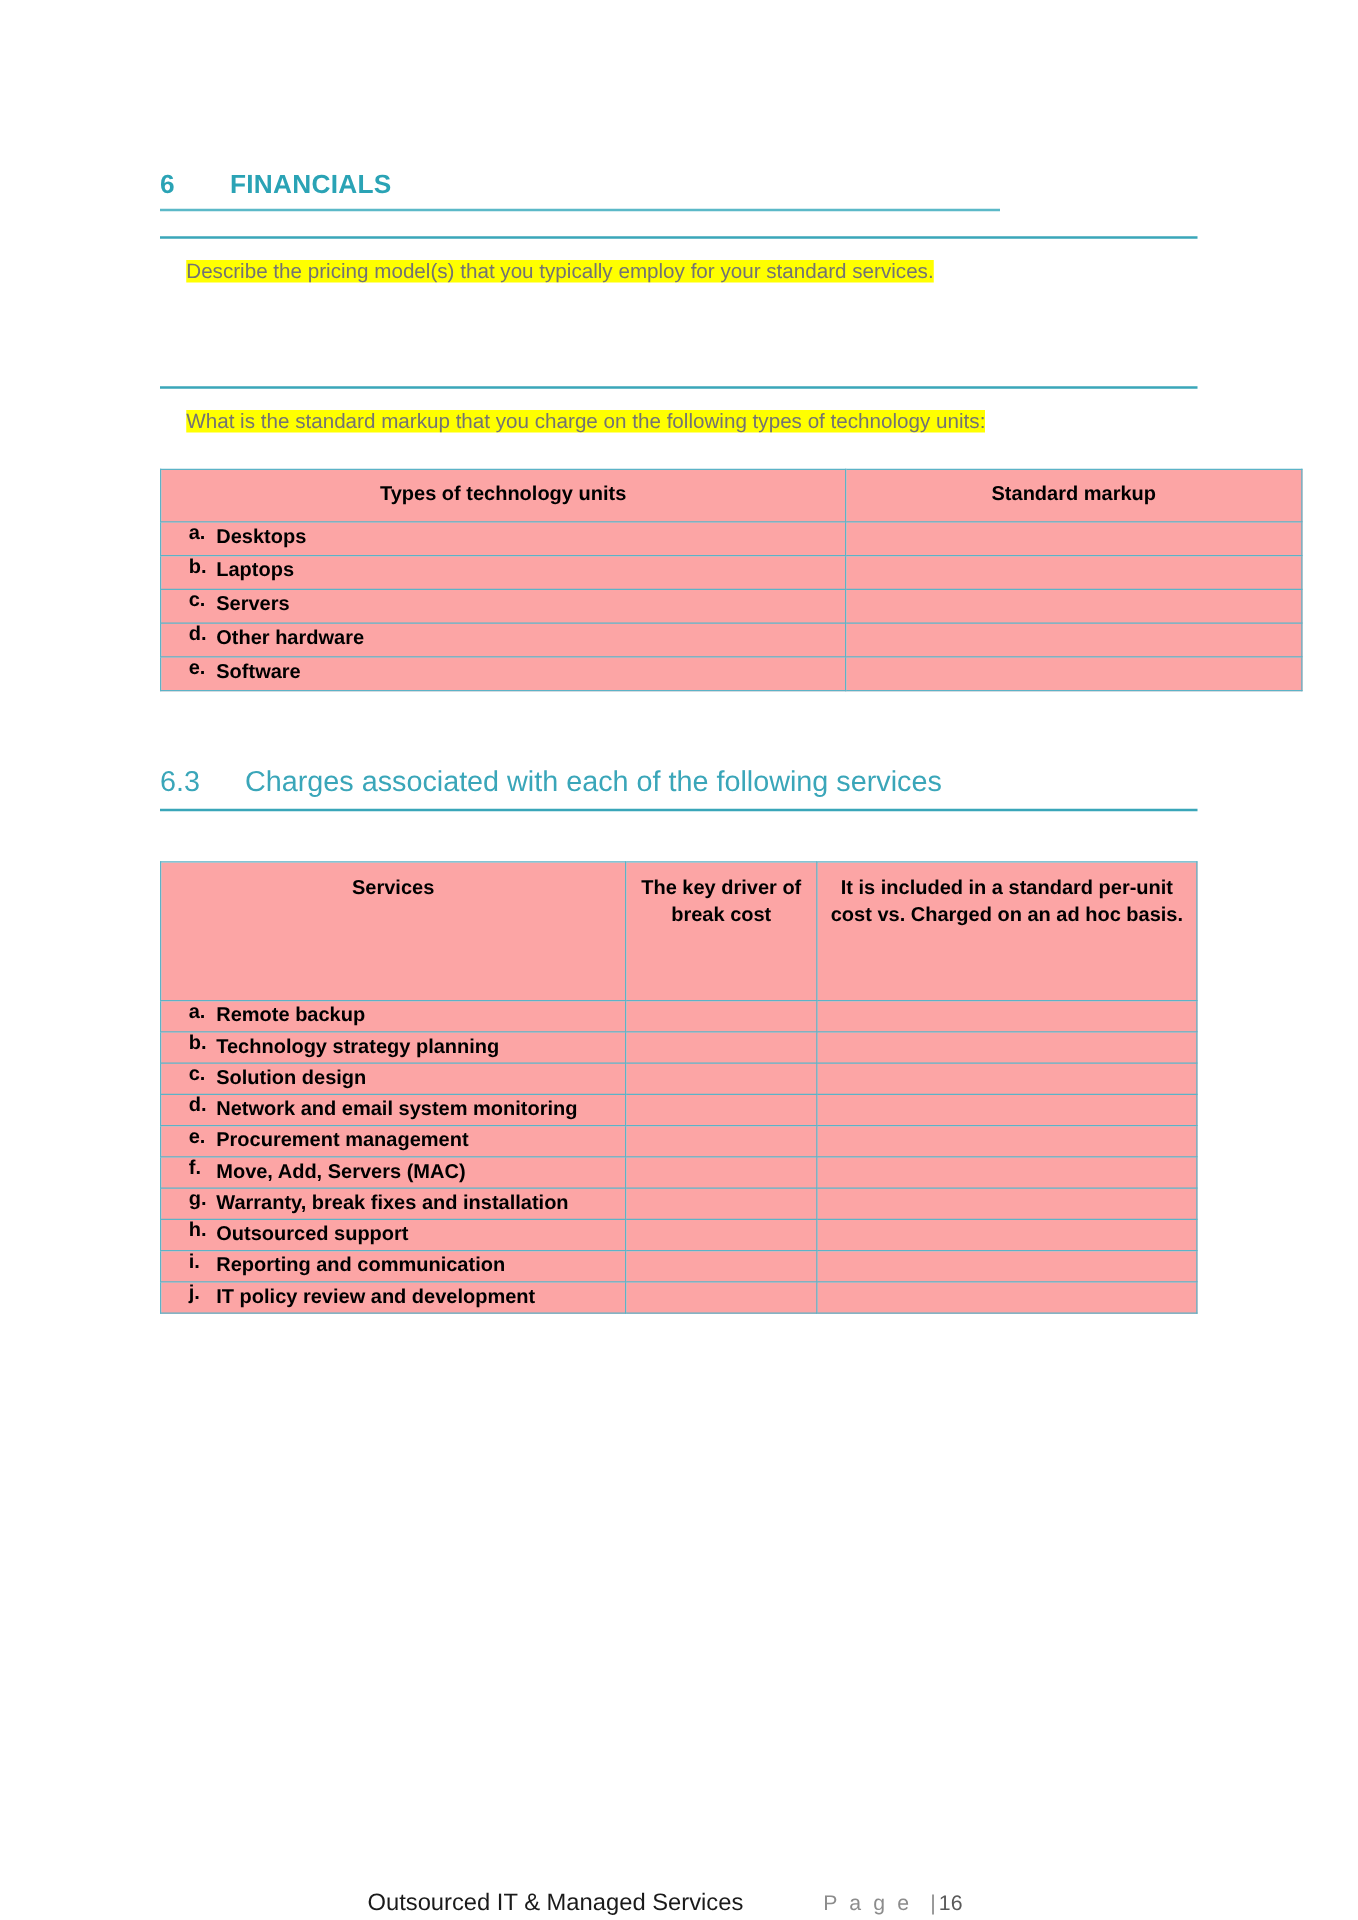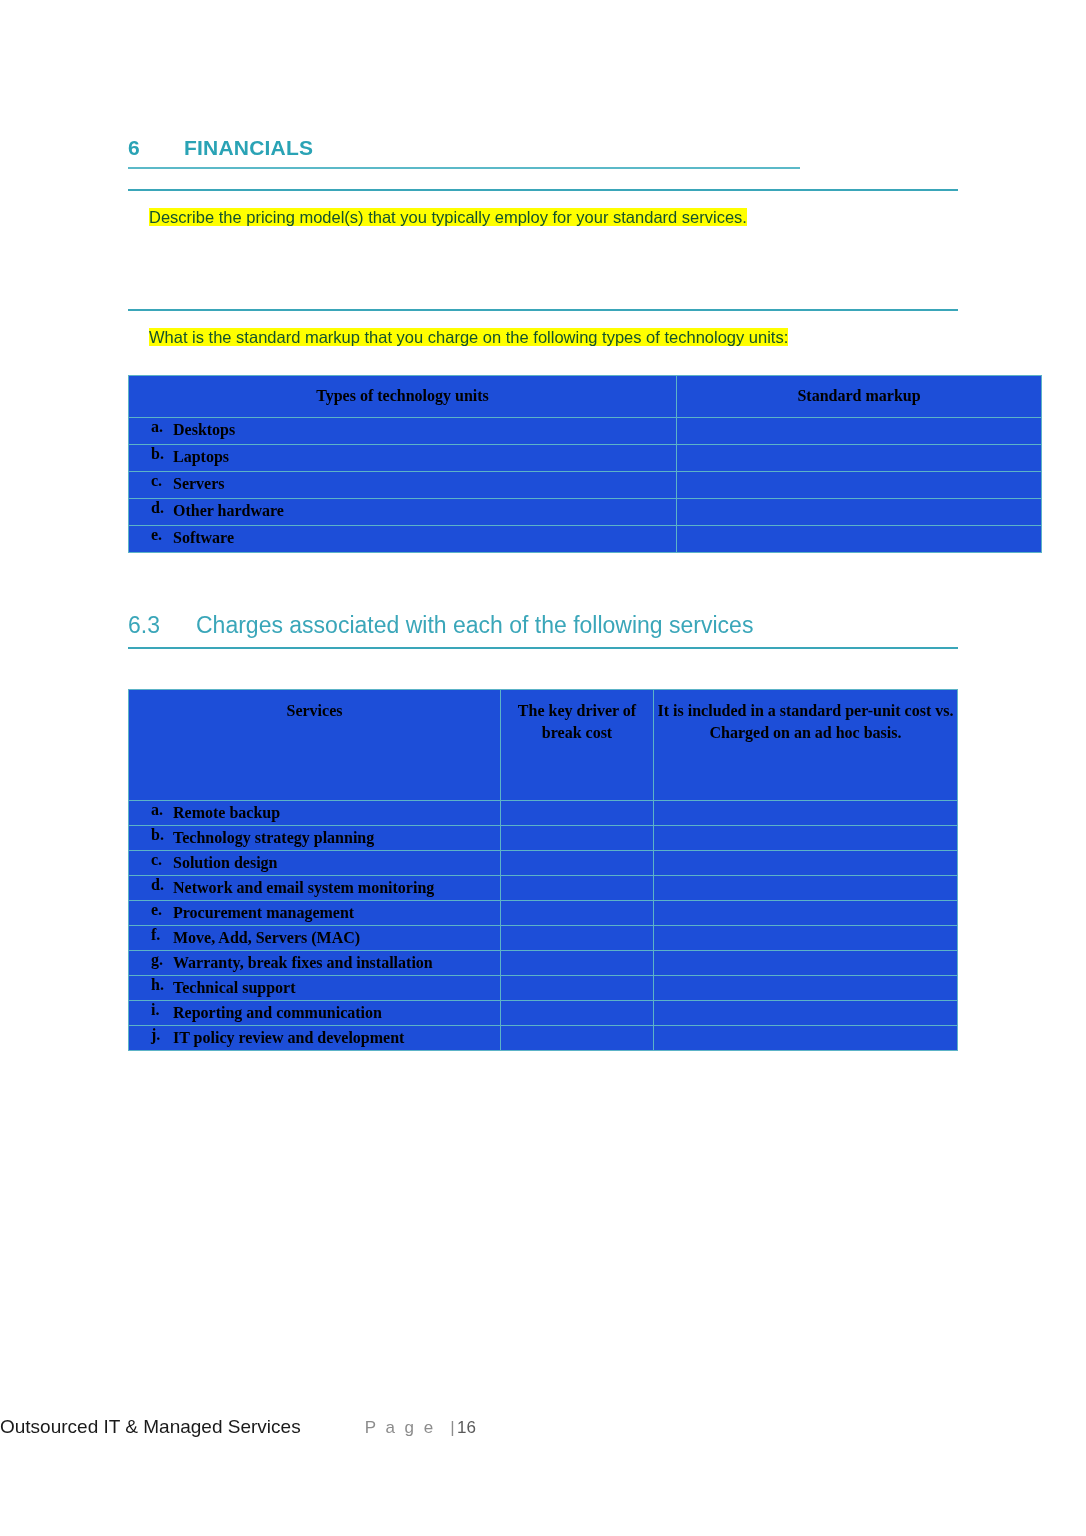--- a/index.html
+++ b/index.html
@@ -67,21 +67,21 @@
     height: 0;
     border-top: 2px solid #3aa6b9;
     width: 830px;
     margin-top: 6px;
   }
 
   
   .body-para {
     font-size: 16.5px;
     line-height: 24px;
-    color: #14532d;
+    color: #737373;
     margin: 0;
     text-align: justify;
     padding-left: 21px;
   }
   .body-para .hl {
     background: #ffff00;
     box-decoration-break: clone;
     -webkit-box-decoration-break: clone;
   }
 
@@ -94,22 +94,21 @@
   table.doc-table {
     border-collapse: collapse;
     table-layout: fixed;
     font-size: 16px;
     color: #000000;
   }
   table.doc-table td, table.doc-table th {
     border: 1.5px solid #5cb3c7;
     padding: 0;
     vertical-align: top;
-    background: #1d4ed8;
-    font-family: Liberation Serif, serif;
+    background: #fca5a5;
   }
   .th-cell {
     font-weight: bold;
     text-align: center;
     padding: 8px 6px 9px 6px;
     line-height: 22px;
   }
   .item-cell {
     padding: 7px 6px 8px 6px;
   }
@@ -147,23 +146,23 @@
   #table-services col.s1 { width: 372px; }
   #table-services col.s2 { width: 153px; }
   #table-services col.s3 { width: 304px; }
   #table-services .hdr-tall { height: 100px; vertical-align: top; }
   #table-services .th-cell { padding-top: 10px; }
 
   
   .footer {
     position: absolute;
     left: 0;
-    top: 1416px;
+    top: 1512px;
     width: 1064px;
-    text-align: left;
+    text-align: center;
     font-size: 19px;
     color: #1a1a1a;
     white-space: pre;
   }
   .footer .page-label {
     color: #8c8c8c;
     letter-spacing: 2.5px;
     font-size: 17px;
   }
   .footer .page-num {
@@ -356,21 +355,21 @@
               <span class="item-label justify">Warranty, break fixes and installation</span>
             </div>
           </td>
           <td class="blank-cell">&nbsp;</td>
           <td class="blank-cell">&nbsp;</td>
         </tr>
         <tr>
           <td class="item-cell">
             <div class="item-inner">
               <span class="item-letter">h.</span>
-              <span class="item-label">Technical support</span>
+              <span class="item-label">Outsourced support</span>
             </div>
           </td>
           <td class="blank-cell">&nbsp;</td>
           <td class="blank-cell">&nbsp;</td>
         </tr>
         <tr>
           <td class="item-cell">
             <div class="item-inner">
               <span class="item-letter">i.</span>
               <span class="item-label">Reporting and communication</span>

